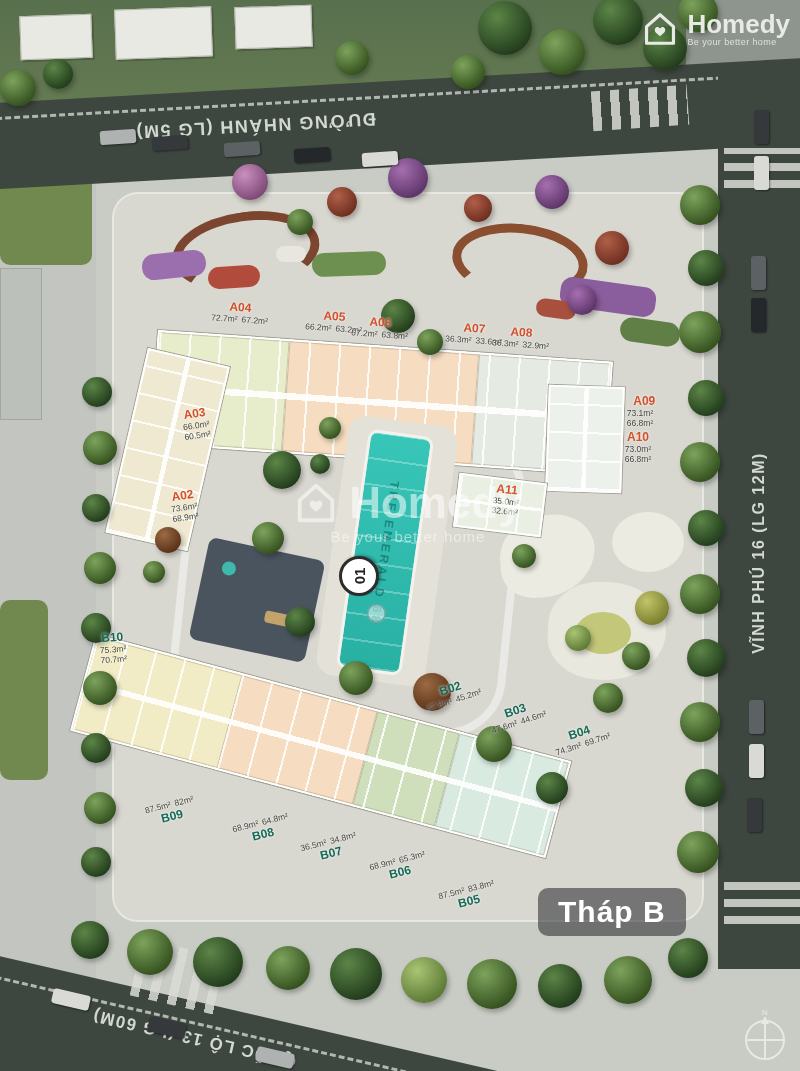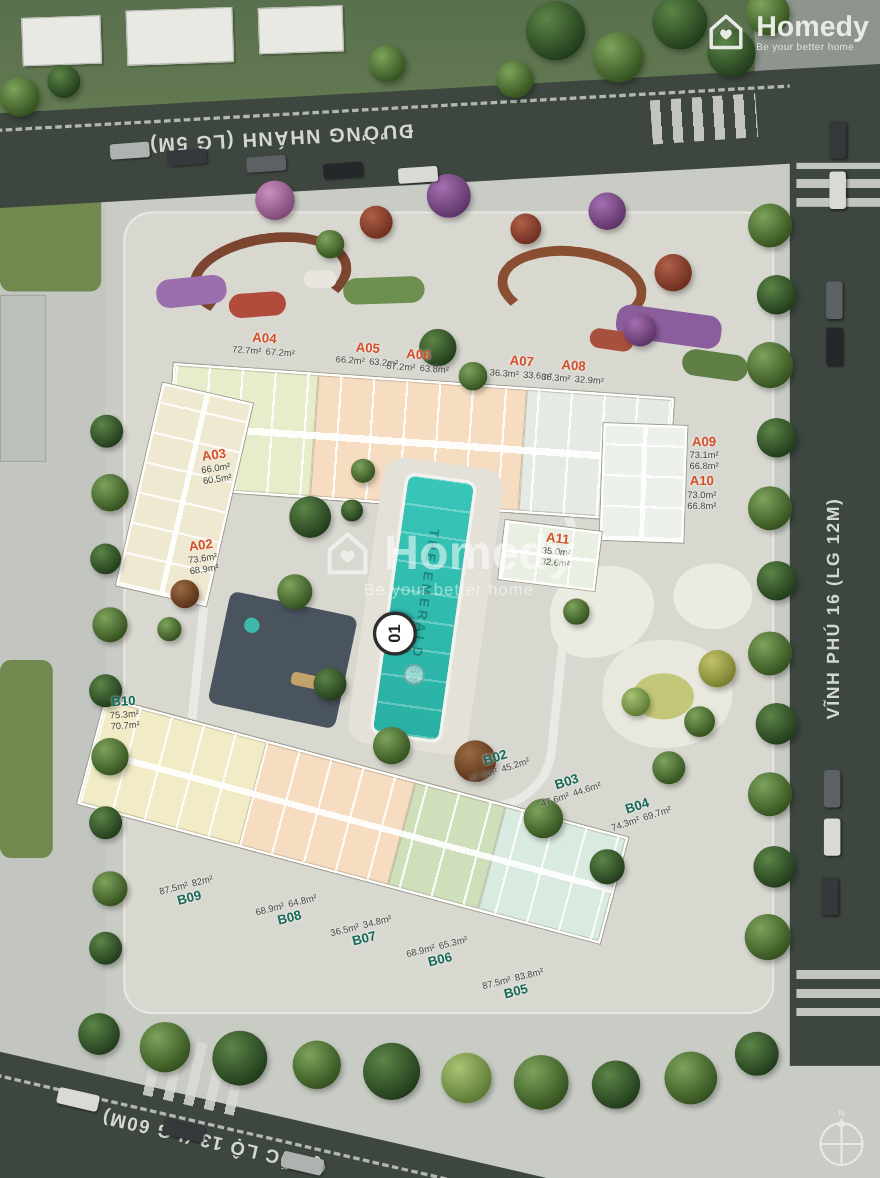--- a/index.html
+++ b/index.html
@@ -277,21 +277,21 @@
         <span class="uareas"><span>67.2m²</span><span>63.8m²</span></span>
       </div>
       <div class="unit-label ua" style="left: 474px; top: 334px; transform: translate(-50%, -50%) rotate(4deg);">
         <span class="uid">A07</span>
         <span class="uareas"><span>36.3m²</span><span>33.6m²</span></span>
       </div>
       <div class="unit-label ua" style="left: 521px; top: 338px; transform: translate(-50%, -50%) rotate(4deg);">
         <span class="uid">A08</span>
         <span class="uareas"><span>36.3m²</span><span>32.9m²</span></span>
       </div>
-      <div class="unit-label ua stack" style="left: 640px; top: 412px; transform: translate(-50%, -50%) rotate(0deg);">
+      <div class="unit-label ua stack" style="left: 640px; top: 412px; transform: translate(-50%, -50%) rotate(0deg); align-items: flex-end;">
         <span class="uid">A09</span>
         <span class="uareas">
           <span>73.1m²</span>
           <span>66.8m²</span>
         </span>
       </div>
       <div class="unit-label ua stack" style="left: 638px; top: 448px; transform: translate(-50%, -50%) rotate(0deg);">
         <span class="uid">A10</span>
         <span class="uareas">
           <span>73.0m²</span>
@@ -341,20 +341,21 @@
         <span class="uid">B10</span>
         <span class="uareas">
           <span>75.3m²</span>
           <span>70.7m²</span>
         </span>
       </div>
     </div>
 
   <div class="abs pin01">01</div>
 
+  <div class="abs tower-badge" style="left:538px;top:888px;">Tháp B</div>
 
   <div class="abs watermark">
     <div class="wm-row">
       <svg width="46" height="46" viewBox="0 0 24 24">
         <path d="M3.5 10.5 L12 3 L20.5 10.5 V21 H3.5 Z" fill="none" stroke="rgba(255,255,255,.55)" stroke-width="2" stroke-linejoin="round"></path>
         <path d="M12 16.5 c-2.6-1.8-4-3.3-3-5 .8-1.3 2.4-.9 3 .2 .6-1.1 2.2-1.5 3-.2 1 1.7-.4 3.2-3 5z" fill="rgba(255,255,255,.55)"></path>
       </svg>
       <span class="wm-name">Homedy</span>
     </div>
     <div class="wm-tag">Be your better home</div>

